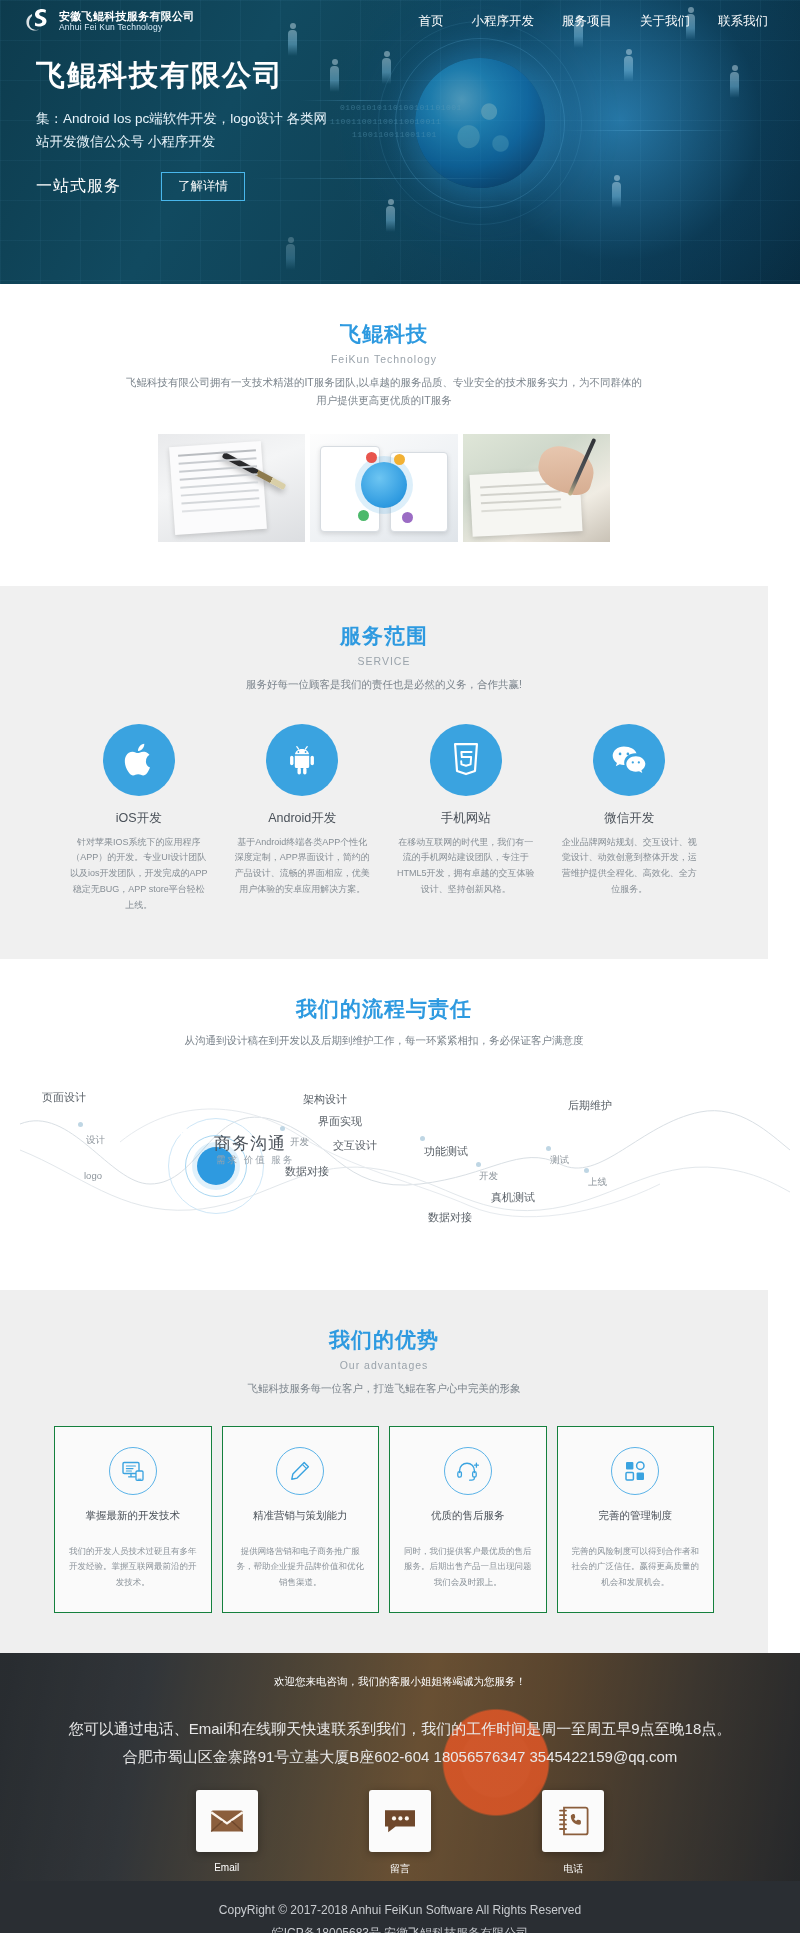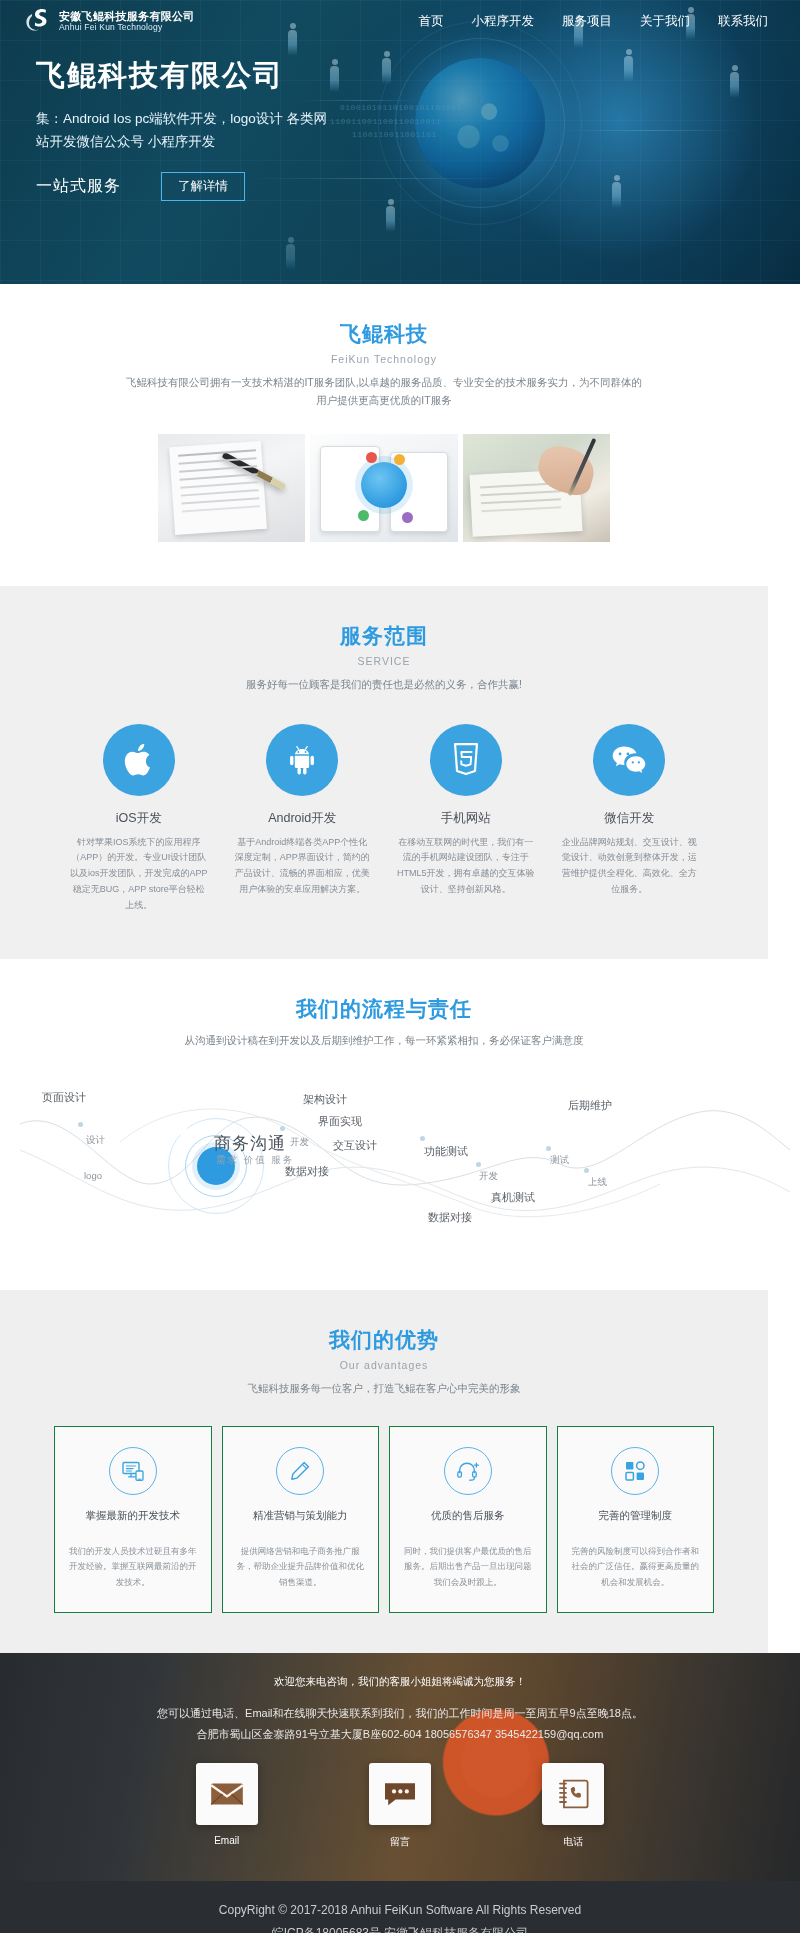--- a/index.html
+++ b/index.html
@@ -308,21 +308,21 @@
   .contact::before{
     content:"";
     position:absolute; inset:0;
     background:
       radial-gradient(circle at 62% 48%, rgba(224,86,38,.85) 0 52px, rgba(224,86,38,0) 54px),
       radial-gradient(circle at 62% 48%, rgba(255,255,255,.10) 0 34px, rgba(255,255,255,0) 36px),
       linear-gradient(0deg, rgba(0,0,0,.35), rgba(0,0,0,.35));
   }
   .contact-inner { position:relative; z-index:3; text-align:center; padding-top: 22px; }
   .contact-welcome { font-size: 10.5px; color:#ffffff; }
-  .contact-line { margin-top: 14px; font-size: 11px; color:#e8e8e8; line-height:1.9; }
+  .contact-line { margin-top: 26px; font-size: 15px; color:#e8e8e8; line-height:1.9; }
   .contact-icons {
     margin: 18px auto 0; width: 520px;
     display:flex; justify-content:space-around;
   }
   .ci-box {
     width: 62px; height:62px; background:#fbfbfb; border-radius: 3px;
     display:flex; align-items:center; justify-content:center;
     box-shadow: 0 2px 8px rgba(0,0,0,.3);
   }
   .ci-wrap { text-align:center; }

